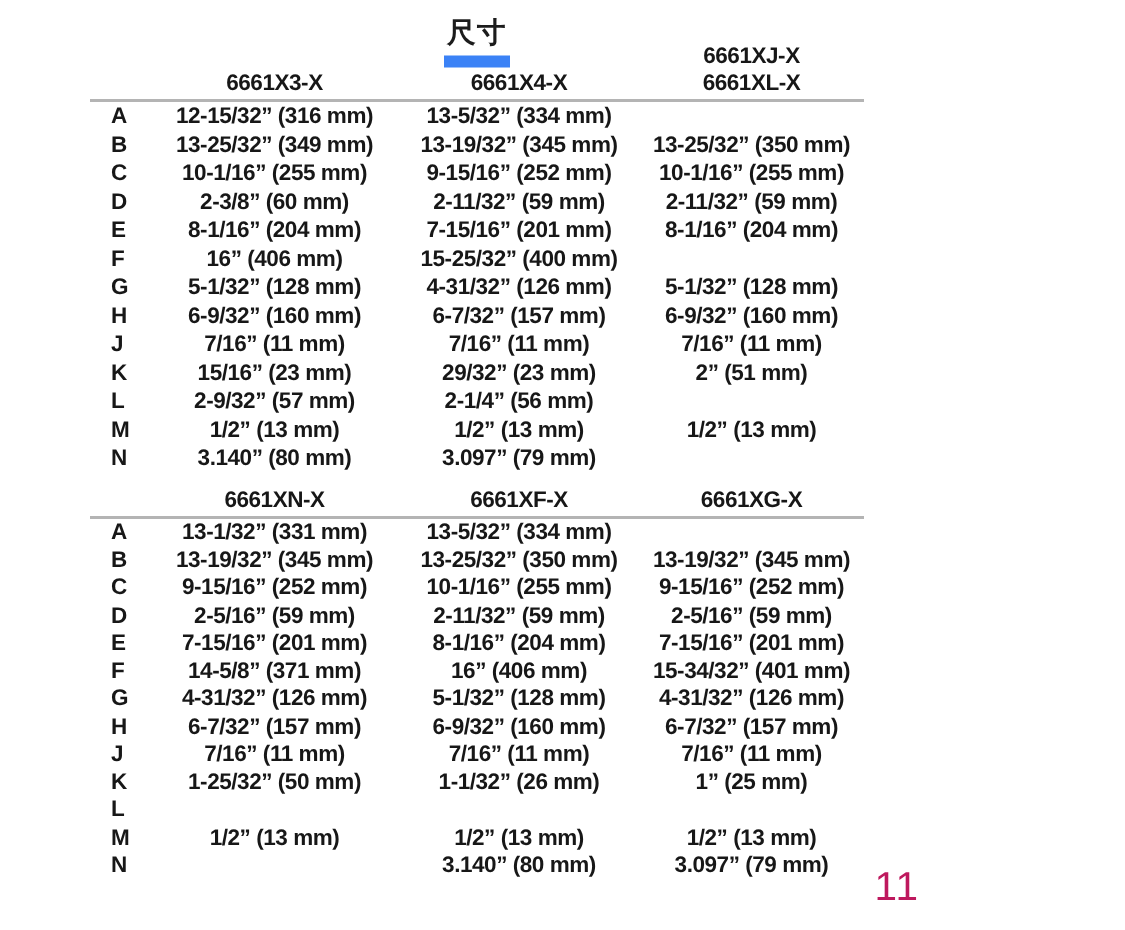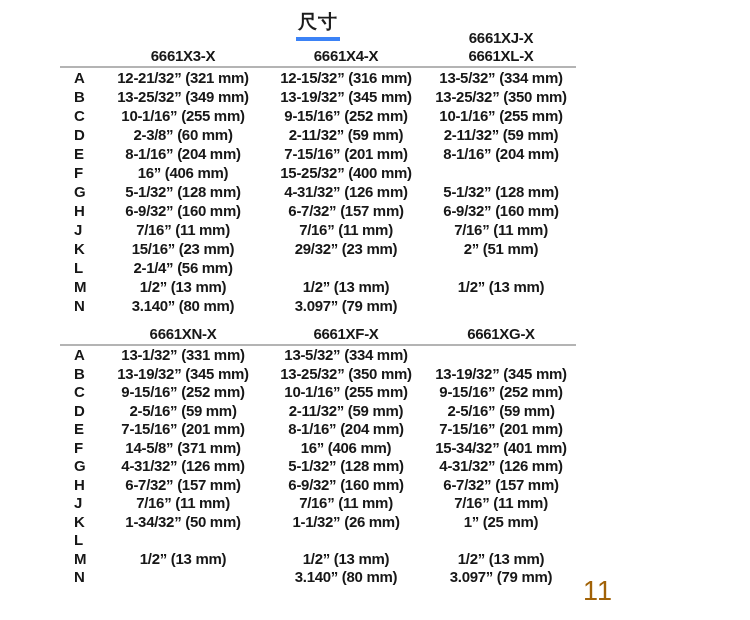--- a/index.html
+++ b/index.html
@@ -18,21 +18,21 @@
   .title-wrap {
     position: absolute;
     top: 9px; left: 60px; width: 516px;
     text-align: center;
   }
   .title {
     display: inline-block;
     font-size: 19px;
     font-weight: bold;
     color: #1c1c1c;
-    border-bottom: 4px solid #3b82f6;
+    border-bottom: 8px solid #3b82f6;
     padding: 0 2px 2px 2px;
     letter-spacing: 1px;
   }
   .dim-table {
     position: absolute;
     left: 60px;
     width: 516px;
   }
   #table1 { top: 29px; }
   #table2 { top: 325px; }
@@ -71,21 +71,21 @@
   #table2 .cell { line-height: 18.5px; }
   .lbl {
     text-align: left;
     padding-left: 14px;
   }
   .pageno {
     position: absolute;
     left: 583px; top: 576px;
     font-size: 27px;
     font-weight: normal;
-    color: #a16207;
+    color: #be185d;
     letter-spacing: 1px;
   }
 </style>
 </head>
 <body>
 
 <div class="sheet">
 
   <div class="title-wrap">
     <span class="title">尺寸</span>
@@ -100,21 +100,20 @@
         <div class="hcell">
           <div>6661X4-X</div>
         </div>
         <div class="hcell">
           <div>6661XJ-X</div>
           <div>6661XL-X</div>
         </div>
       </div>
       <div class="trow">
         <div class="cell lbl">A</div>
-        <div class="cell">12-21/32” (321 mm)</div>
         <div class="cell">12-15/32” (316 mm)</div>
         <div class="cell">13-5/32” (334 mm)</div>
       </div>
       <div class="trow">
         <div class="cell lbl">B</div>
         <div class="cell">13-25/32” (349 mm)</div>
         <div class="cell">13-19/32” (345 mm)</div>
         <div class="cell">13-25/32” (350 mm)</div>
       </div>
       <div class="trow">
@@ -159,20 +158,21 @@
         <div class="cell">7/16” (11 mm)</div>
       </div>
       <div class="trow">
         <div class="cell lbl">K</div>
         <div class="cell">15/16” (23 mm)</div>
         <div class="cell">29/32” (23 mm)</div>
         <div class="cell">2” (51 mm)</div>
       </div>
       <div class="trow">
         <div class="cell lbl">L</div>
+        <div class="cell">2-9/32” (57 mm)</div>
         <div class="cell">2-1/4” (56 mm)</div>
         <div class="cell"></div>
       </div>
       <div class="trow">
         <div class="cell lbl">M</div>
         <div class="cell">1/2” (13 mm)</div>
         <div class="cell">1/2” (13 mm)</div>
         <div class="cell">1/2” (13 mm)</div>
       </div>
       <div class="trow">
@@ -244,21 +244,21 @@
         <div class="cell">6-7/32” (157 mm)</div>
       </div>
       <div class="trow">
         <div class="cell lbl">J</div>
         <div class="cell">7/16” (11 mm)</div>
         <div class="cell">7/16” (11 mm)</div>
         <div class="cell">7/16” (11 mm)</div>
       </div>
       <div class="trow">
         <div class="cell lbl">K</div>
-        <div class="cell">1-34/32” (50 mm)</div>
+        <div class="cell">1-25/32” (50 mm)</div>
         <div class="cell">1-1/32” (26 mm)</div>
         <div class="cell">1” (25 mm)</div>
       </div>
       <div class="trow">
         <div class="cell lbl">L</div>
         <div class="cell"></div>
         <div class="cell"></div>
         <div class="cell"></div>
       </div>
       <div class="trow">

